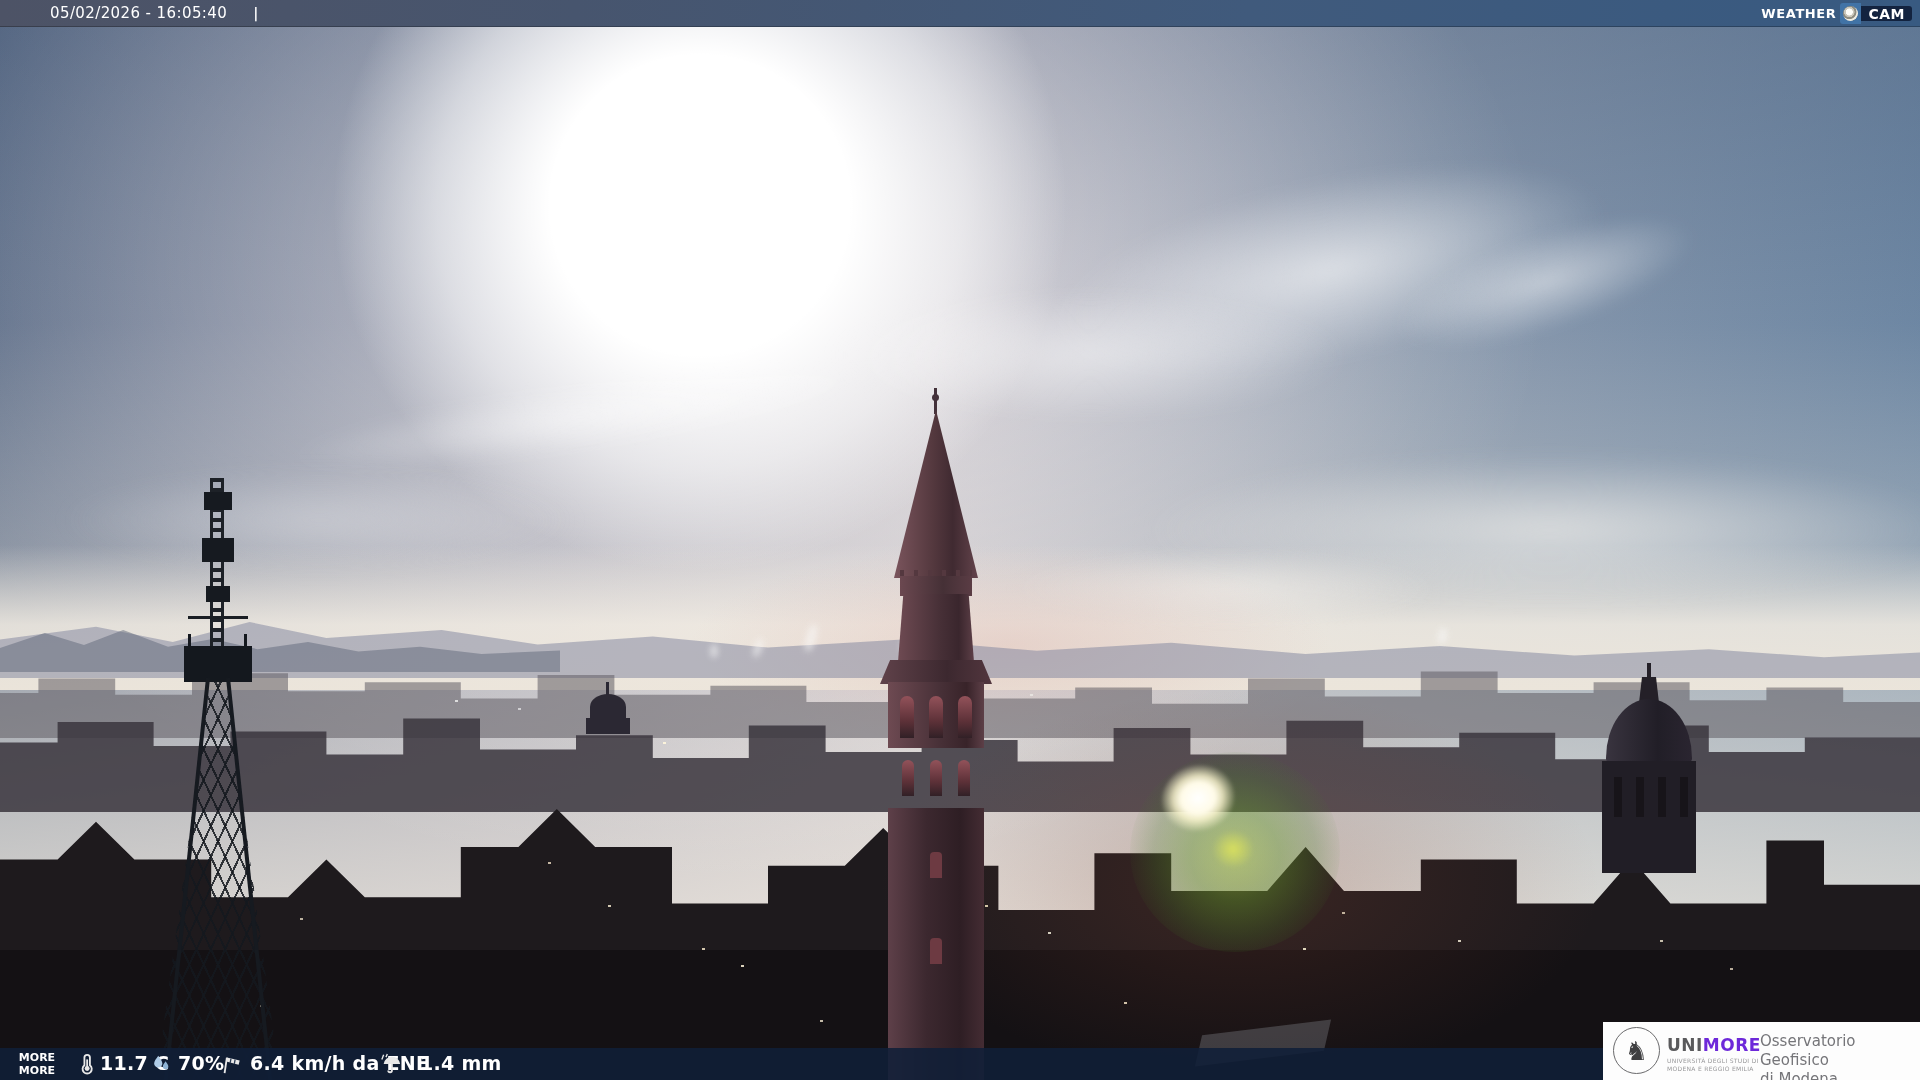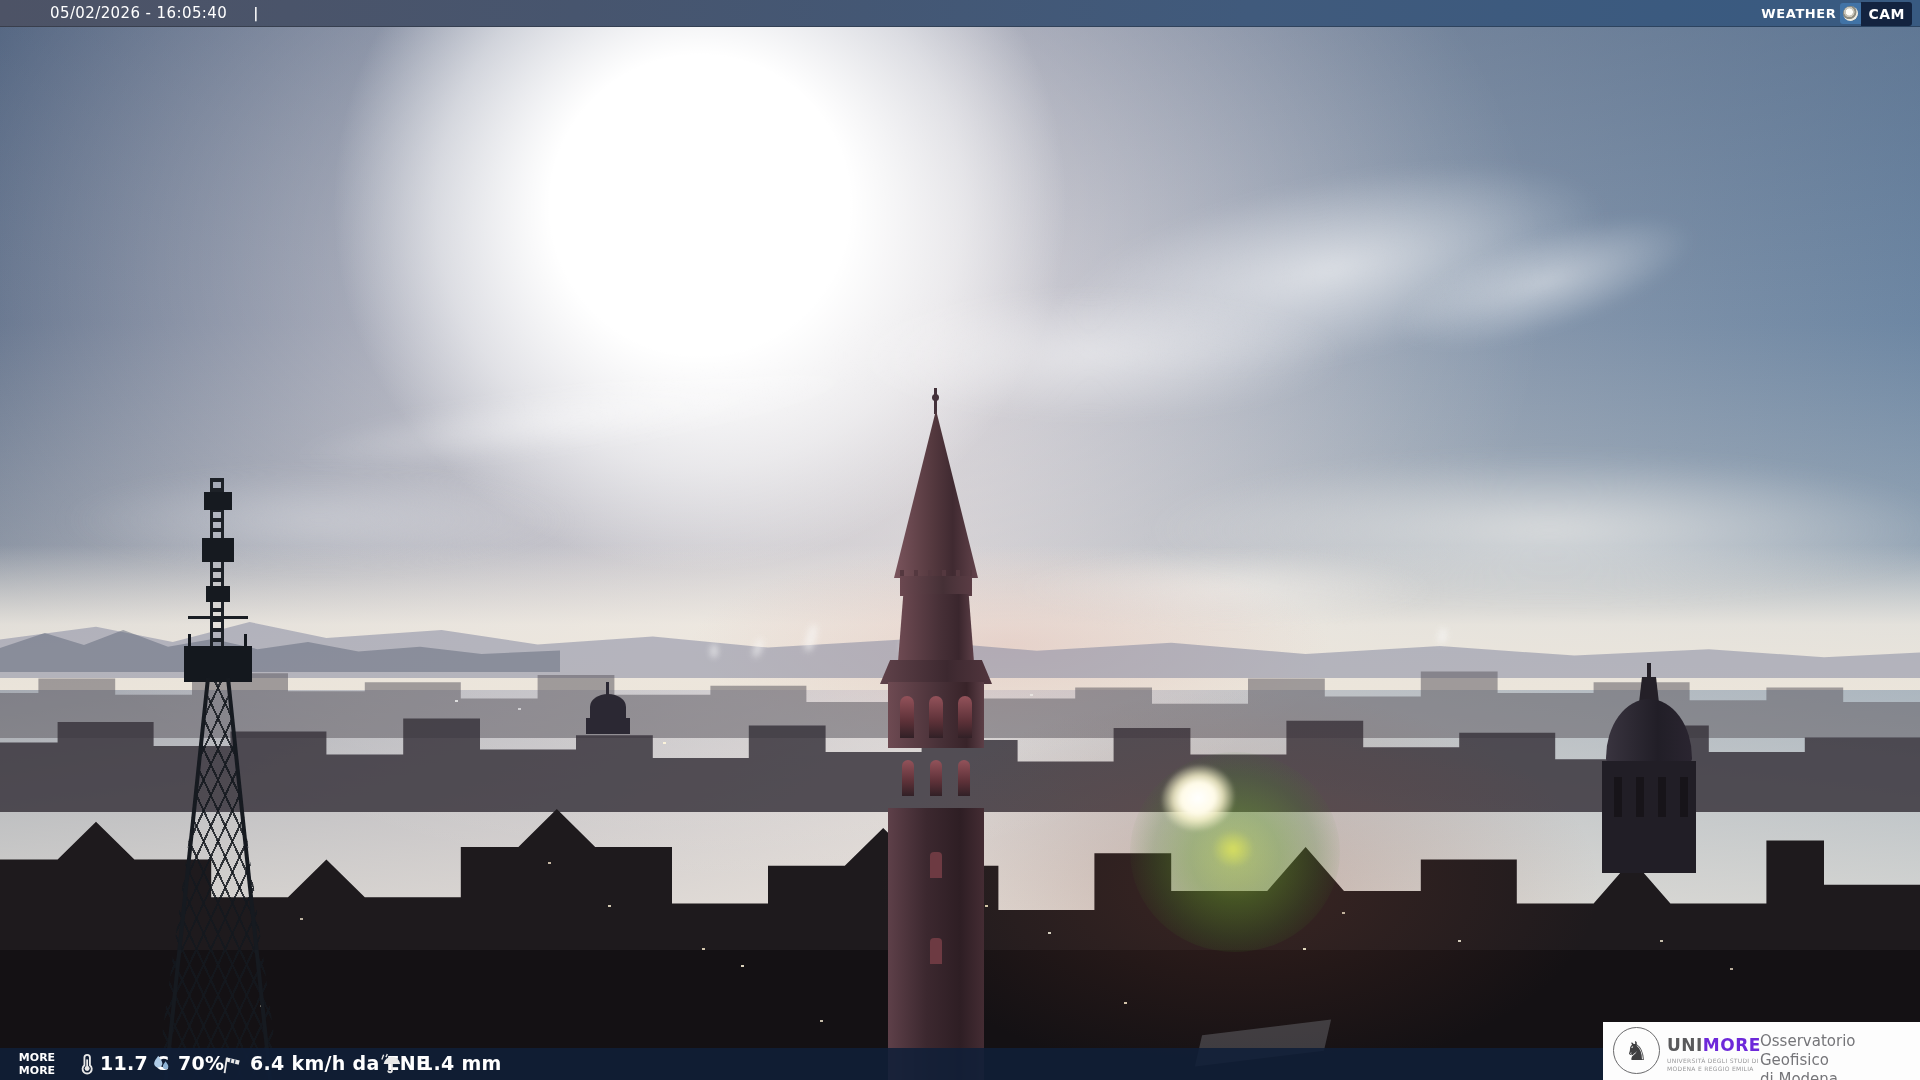--- a/index.html
+++ b/index.html
@@ -154,21 +154,21 @@
     border-bottom:1px solid rgba(0,0,0,.25);color:#fff;}
   .tb-date{margin-left:50px;font-size:15px;font-weight:normal;letter-spacing:.4px;}
   .tb-sep{margin:0 26px;font-size:14px;font-weight:bold;opacity:.95;}
   .tb-title{font-size:15px;font-weight:bold;letter-spacing:.4px;}
   .brand{position:absolute;right:8px;top:3px;height:21px;display:flex;align-items:center;}
   .brand-weather{font-size:13px;font-weight:600;letter-spacing:.6px;color:#fff;margin-right:4px;}
   .lens-tile{width:21px;height:21px;border-radius:3px 0 0 3px;background:#4173a6;
     display:flex;align-items:center;justify-content:center;}
   .lens{width:15px;height:15px;border-radius:50%;
     background:radial-gradient(circle at 42% 40%,#fdfdf8 0 26%,#c9c6ba 30% 40%,#8e8c80 44% 54%,#efece1 60% 72%,#6c6a60 76% 100%);}
-  .cam-box{height:24px;border-radius:0 3px 3px 0;background:#13233f;color:#fff;
+  .cam-box{height:15px;border-radius:0 3px 3px 0;background:#13233f;color:#fff;
     font-size:14px;font-weight:800;letter-spacing:.5px;display:flex;align-items:center;padding:0 7px;}
 
   
   .bottombar{position:absolute;left:0;top:1048px;width:1920px;height:32px;background:rgba(16,31,56,.88);color:#fff;}
   .bb-label{position:absolute;left:8px;top:3px;width:58px;text-align:center;font-size:11px;font-weight:bold;line-height:13px;}
   .bb-icon{position:absolute;top:5px;width:22px;height:22px;}
   .bi-temp{left:78px;} .bi-hum{left:150px;} .bi-wind{left:220px;} .bi-rain{left:380px;}
   .bb-val{position:absolute;top:4px;font-size:19px;font-weight:bold;letter-spacing:.3px;}
   .bv-temp{left:100px;} .bv-hum{left:178px;} .bv-wind{left:250px;} .bv-rain{left:420px;}
 

